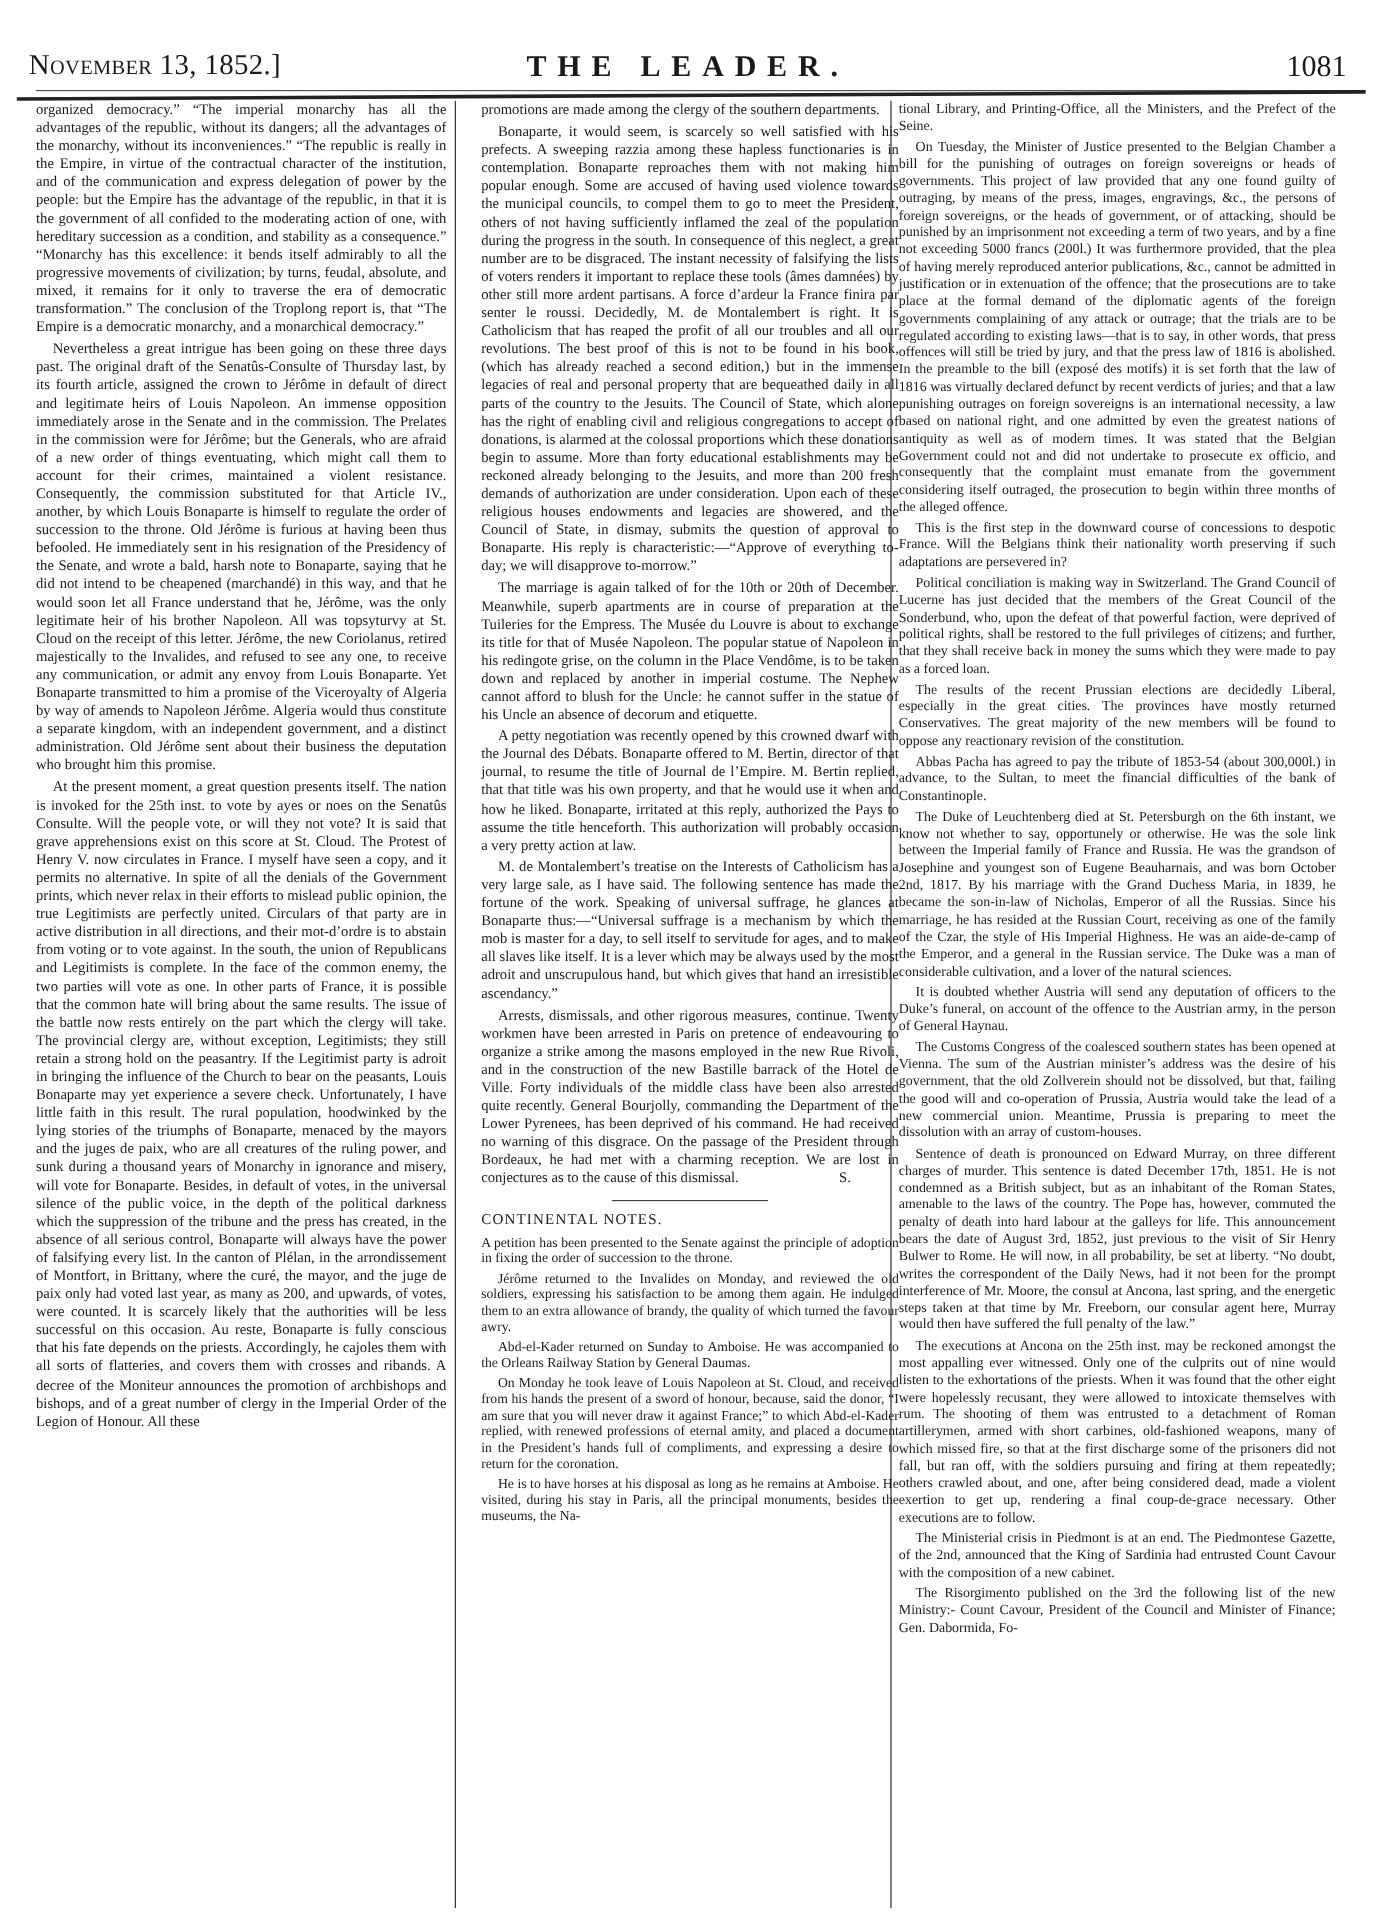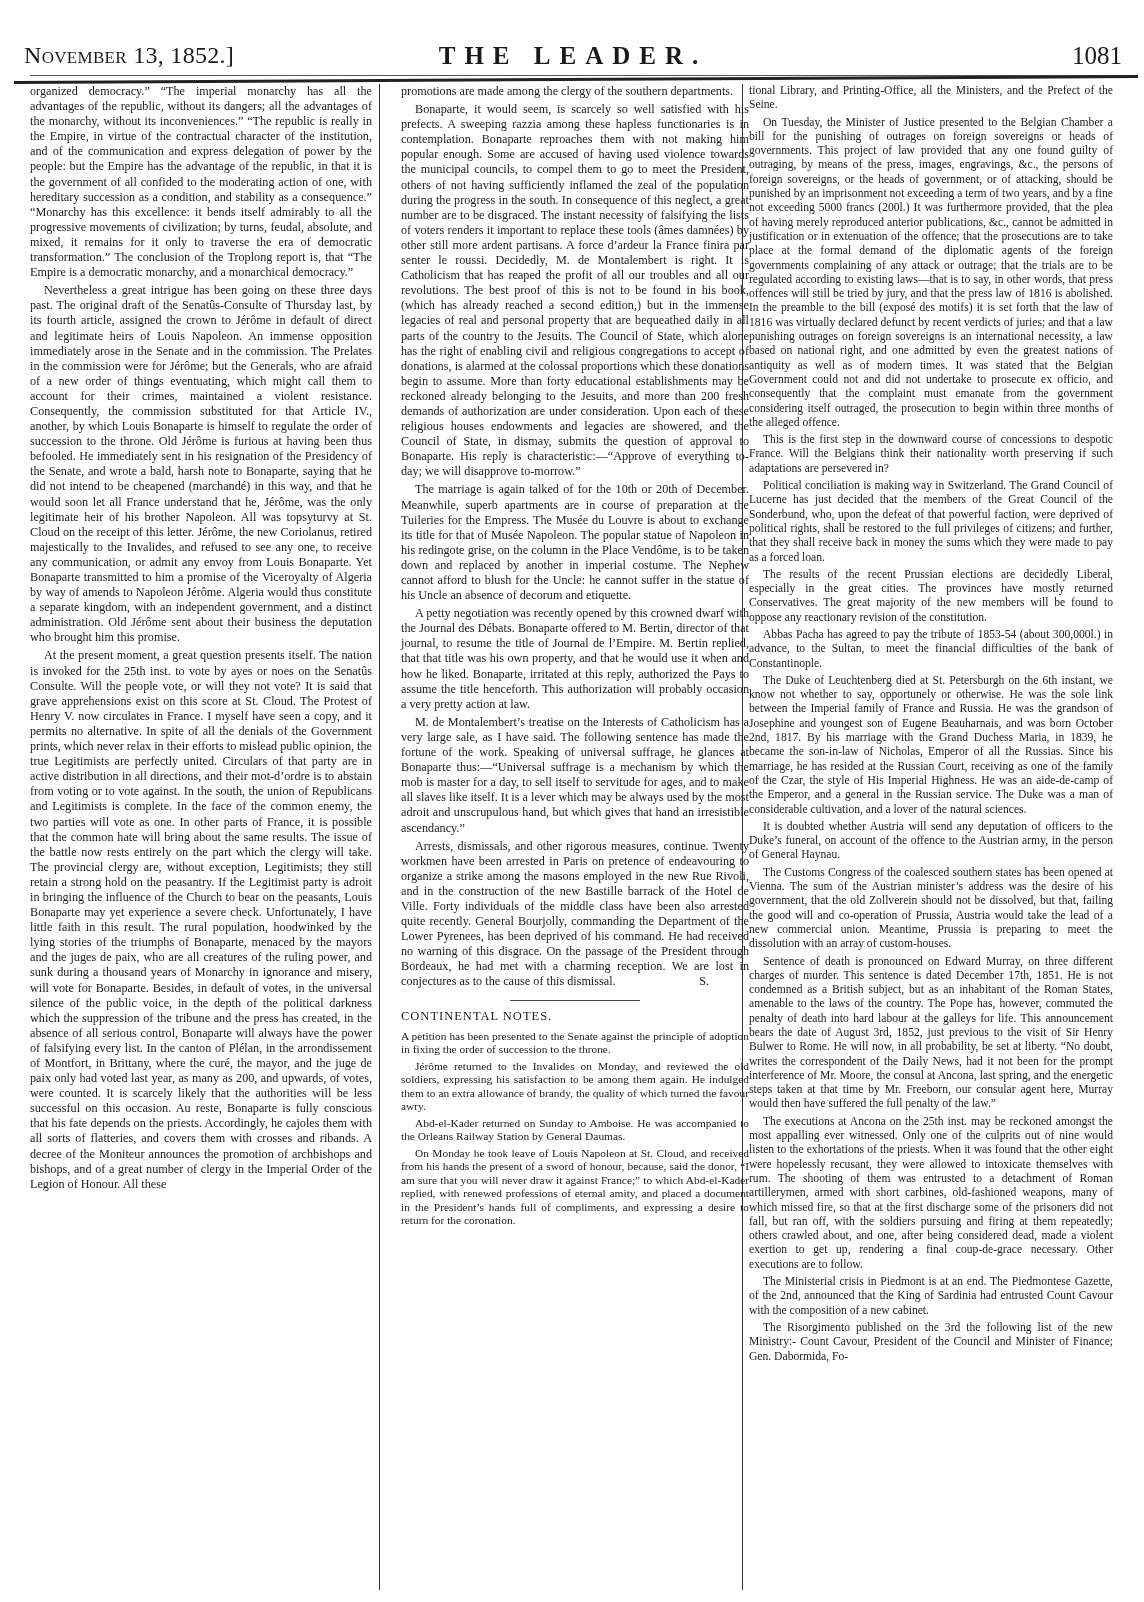--- a/index.html
+++ b/index.html
@@ -52,20 +52,21 @@
   <p>A petty negotiation was recently opened by this crowned dwarf with the Journal des Débats. Bonaparte offered to M. Bertin, director of that journal, to resume the title of Journal de l’Empire. M. Bertin replied, that that title was his own property, and that he would use it when and how he liked. Bonaparte, irritated at this reply, authorized the Pays to assume the title henceforth. This authorization will probably occasion a very pretty action at law.</p>
   <p>M. de Montalembert’s treatise on the Interests of Catholicism has a very large sale, as I have said. The following sentence has made the fortune of the work. Speaking of universal suffrage, he glances at Bonaparte thus:—“Universal suffrage is a mechanism by which the mob is master for a day, to sell itself to servitude for ages, and to make all slaves like itself. It is a lever which may be always used by the most adroit and unscrupulous hand, but which gives that hand an irresistible ascendancy.”</p>
   <p><span>Arrests, dismissals, and other rigorous measures, continue. Twenty workmen have been arrested in Paris on pretence of endeavouring to organize a strike among the masons employed in the new Rue Rivoli, and in the construction of the new Bastille barrack of the Hotel de Ville. Forty individuals of the middle class have been also arrested quite recently. General Bourjolly, commanding the Department of the Lower Pyrenees, has been deprived of his command. He had received no warning of this disgrace. On the passage of the President through Bordeaux, he had met with a charming reception. We are lost in conjectures as to the cause of this dismissal.</span><span class="sig">S.</span></p>
   <div class="section-rule"></div>
   <div class="section-title">CONTINENTAL NOTES.</div>
   <div class="notes">
     <p class="noindent">A petition has been presented to the Senate against the principle of adoption in fixing the order of succession to the throne.</p>
     <p>Jérôme returned to the Invalides on Monday, and reviewed the old soldiers, expressing his satisfaction to be among them again. He indulged them to an extra allowance of brandy, the quality of which turned the favour awry.</p>
     <p>Abd-el-Kader returned on Sunday to Amboise. He was accompanied to the Orleans Railway Station by General Daumas.</p>
     <p>On Monday he took leave of Louis Napoleon at St. Cloud, and received from his hands the present of a sword of honour, because, said the donor, “I am sure that you will never draw it against France;” to which Abd-el-Kader replied, with renewed professions of eternal amity, and placed a document in the President’s hands full of compliments, and expressing a desire to return for the coronation.</p>
+    <p>He is to have horses at his disposal as long as he remains at Amboise. He visited, during his stay in Paris, all the principal monuments, besides the museums, the Na-</p>
   </div>
 </div>
 
 <div class="col col3">
   <p class="noindent">tional Library, and Printing-Office, all the Ministers, and the Prefect of the Seine.</p>
   <p>On Tuesday, the Minister of Justice presented to the Belgian Chamber a bill for the punishing of outrages on foreign sovereigns or heads of governments. This project of law provided that any one found guilty of outraging, by means of the press, images, engravings, &amp;c., the persons of foreign sovereigns, or the heads of government, or of attacking, should be punished by an imprisonment not exceeding a term of two years, and by a fine not exceeding 5000 francs (200l.) It was furthermore provided, that the plea of having merely reproduced anterior publications, &amp;c., cannot be admitted in justification or in extenuation of the offence; that the prosecutions are to take place at the formal demand of the diplomatic agents of the foreign governments complaining of any attack or outrage; that the trials are to be regulated according to existing laws—that is to say, in other words, that press offences will still be tried by jury, and that the press law of 1816 is abolished. In the preamble to the bill (exposé des motifs) it is set forth that the law of 1816 was virtually declared defunct by recent verdicts of juries; and that a law punishing outrages on foreign sovereigns is an international necessity, a law based on national right, and one admitted by even the greatest nations of antiquity as well as of modern times. It was stated that the Belgian Government could not and did not undertake to prosecute ex officio, and consequently that the complaint must emanate from the government considering itself outraged, the prosecution to begin within three months of the alleged offence.</p>
   <p>This is the first step in the downward course of concessions to despotic France. Will the Belgians think their nationality worth preserving if such adaptations are persevered in?</p>
   <p>Political conciliation is making way in Switzerland. The Grand Council of Lucerne has just decided that the members of the Great Council of the Sonderbund, who, upon the defeat of that powerful faction, were deprived of political rights, shall be restored to the full privileges of citizens; and further, that they shall receive back in money the sums which they were made to pay as a forced loan.</p>
   <p>The results of the recent Prussian elections are decidedly Liberal, especially in the great cities. The provinces have mostly returned Conservatives. The great majority of the new members will be found to oppose any reactionary revision of the constitution.</p>
   <p>Abbas Pacha has agreed to pay the tribute of 1853-54 (about 300,000l.) in advance, to the Sultan, to meet the financial difficulties of the bank of Constantinople.</p>

